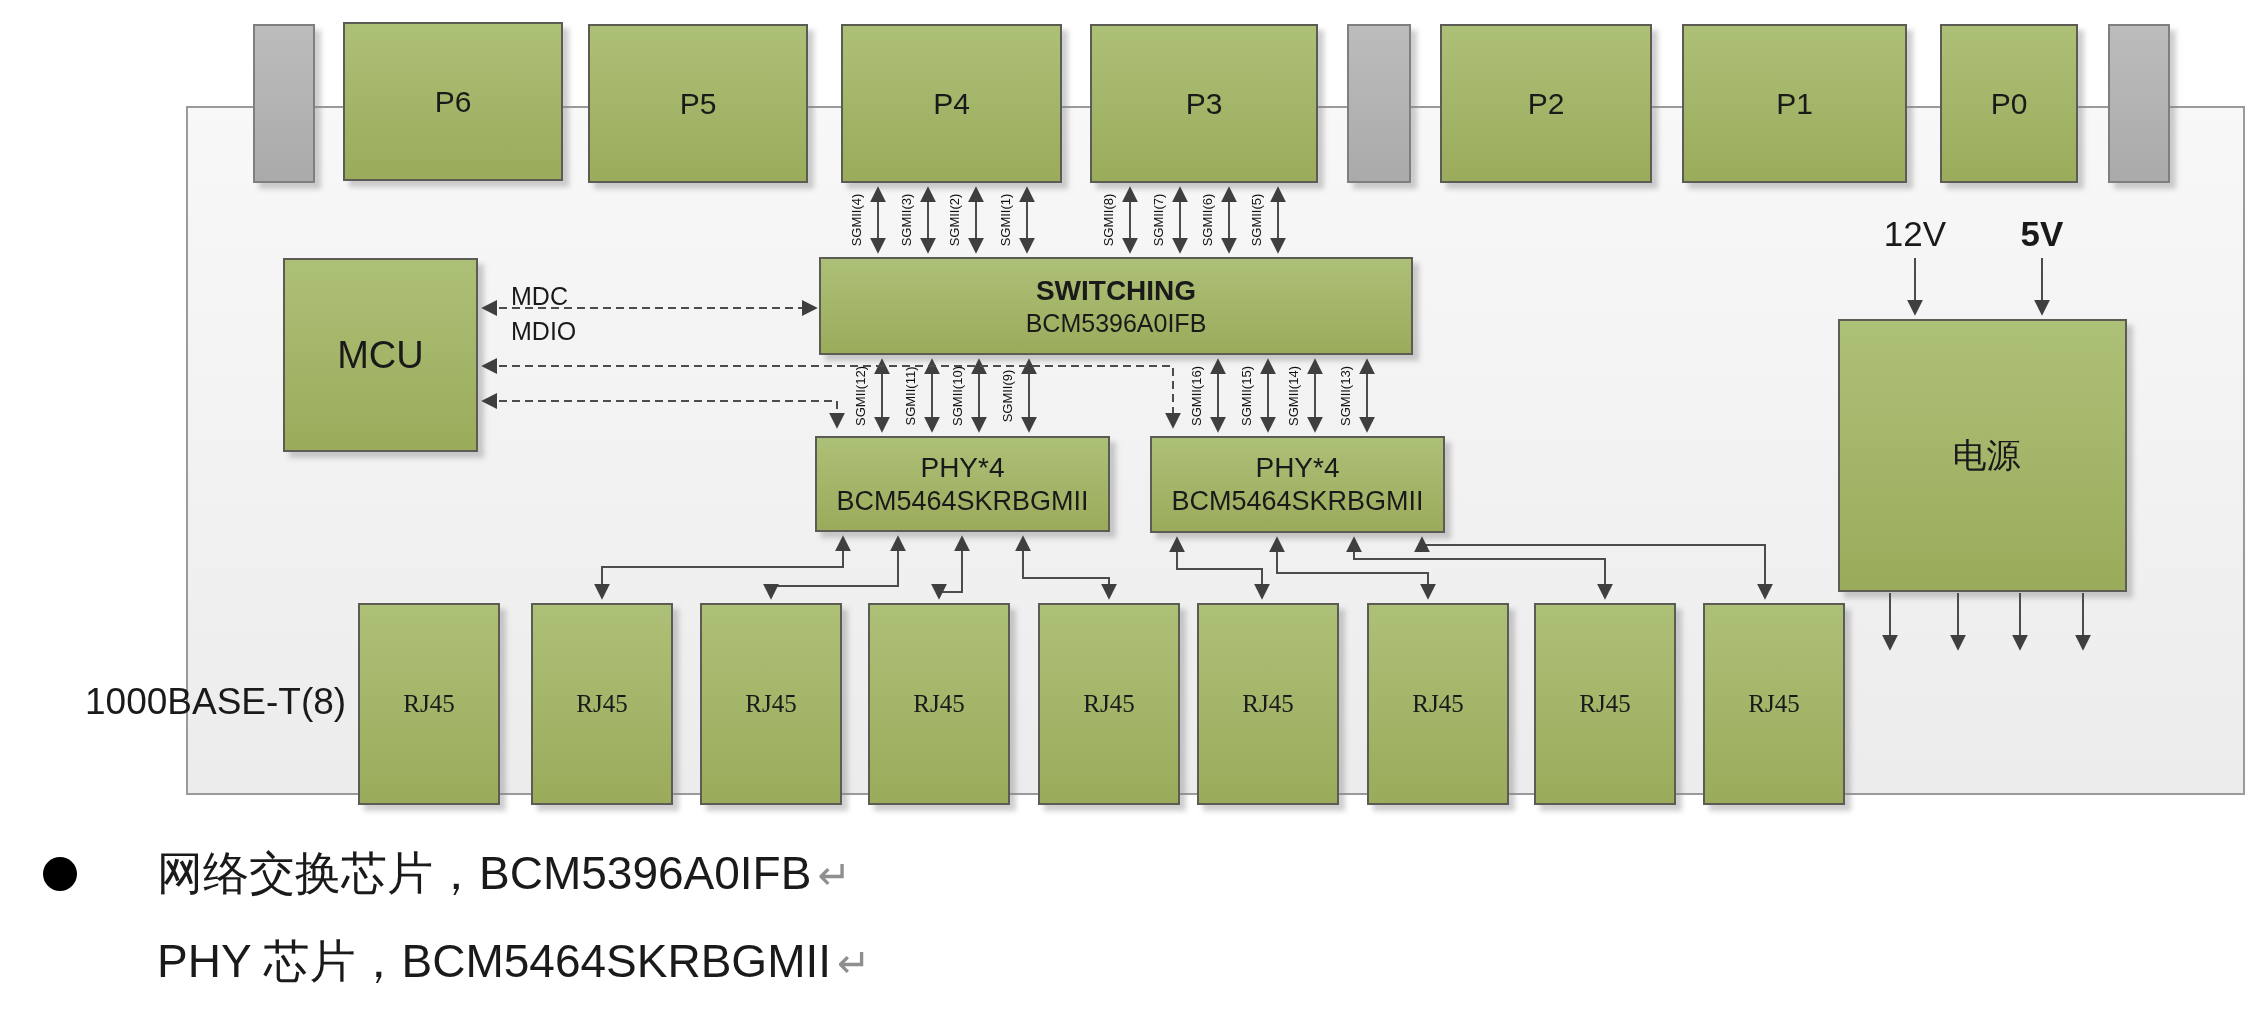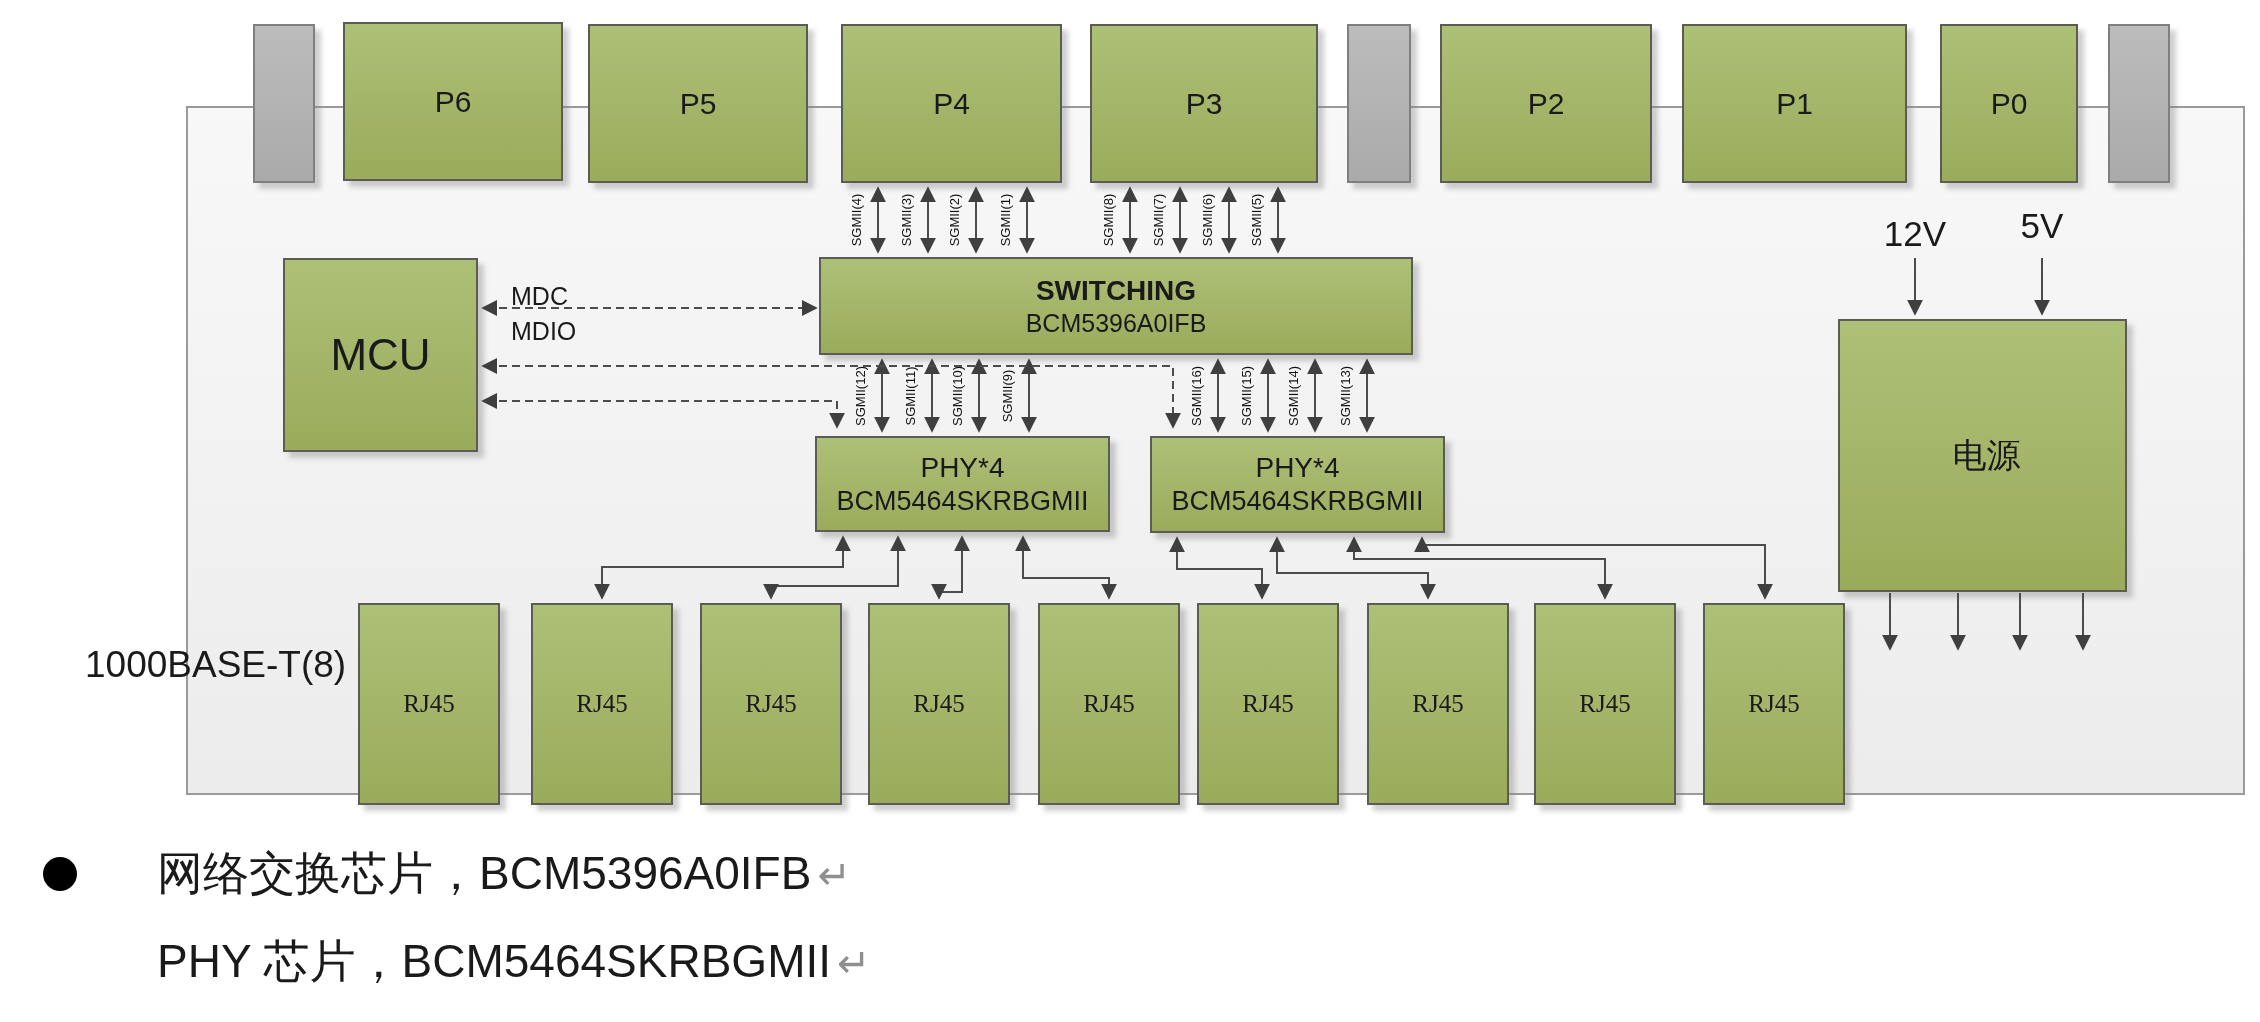--- a/index.html
+++ b/index.html
@@ -9,21 +9,21 @@
          background:linear-gradient(#f8f8f8,#ececec);border:2px solid #9a9a9a;box-sizing:border-box;}
   .blk{position:absolute;box-sizing:border-box;border:2px solid #5c5c54;
        background:linear-gradient(#adc077,#9aab5b);
        box-shadow:6px 6px 5px rgba(130,130,130,.38);
        display:flex;align-items:center;justify-content:center;text-align:center;}
   .spacer{position:absolute;box-sizing:border-box;border:2px solid #7f7f7f;
        background:linear-gradient(#bcbcbc,#aaaaaa);
        box-shadow:6px 6px 5px rgba(130,130,130,.38);}
   .portlbl{font-size:30px;}
   .rjlbl{font-size:25px;font-family:Liberation Serif, serif;}
-  .mculbl{font-size:44px;}
+  .mculbl{font-size:38px;}
   .two-line{flex-direction:column;line-height:1.25;}
   .sw-title{font-weight:bold;font-size:28px;}
   .sw-chip{font-size:25px;}
   .phy-title{font-size:28px;}
   .phy-chip{font-size:27px;}
   .powlbl{font-size:34px;font-family:"DejaVu Serif",serif;}
   .sgmii{position:absolute;font-size:13px;letter-spacing:0px;white-space:nowrap;
          transform:translate(-50%,-50%) rotate(-90deg);color:#111;}
   .floatlbl{position:absolute;white-space:nowrap;}
   .mdclbl{font-size:25px;}
@@ -114,22 +114,22 @@
   <div class="blk rjlbl" style="left:1534px;top:603px;width:142px;height:202px;">
       <span>RJ45</span>
     </div>
   <div class="blk rjlbl" style="left:1703px;top:603px;width:142px;height:202px;">
       <span>RJ45</span>
     </div>
 
   <div class="floatlbl mdclbl" style="left:511px;top:282px;">MDC</div>
   <div class="floatlbl mdclbl" style="left:511px;top:317px;">MDIO</div>
   <div class="floatlbl voltlbl" style="left:1915px;top:214px;">12V</div>
-  <div class="floatlbl voltlbl" style="left:2042px;top:206px;">5V</div>
-  <div class="floatlbl sidelbl" style="left:85px;top:644px;">1000BASE-T(8)</div>
+  <div class="floatlbl voltlbl" style="left:2042px;top:214px;font-weight:bold;">5V</div>
+  <div class="floatlbl sidelbl" style="left:85px;top:681px;">1000BASE-T(8)</div>
 
   <div class="sgmii" style="left:856px;top:220px;">SGMII(4)</div>
   <div class="sgmii" style="left:906px;top:220px;">SGMII(3)</div>
   <div class="sgmii" style="left:954px;top:220px;">SGMII(2)</div>
   <div class="sgmii" style="left:1005px;top:220px;">SGMII(1)</div>
 
   <div class="sgmii" style="left:1108px;top:220px;">SGMII(8)</div>
   <div class="sgmii" style="left:1158px;top:220px;">SGMII(7)</div>
   <div class="sgmii" style="left:1207px;top:220px;">SGMII(6)</div>
   <div class="sgmii" style="left:1256px;top:220px;">SGMII(5)</div>

